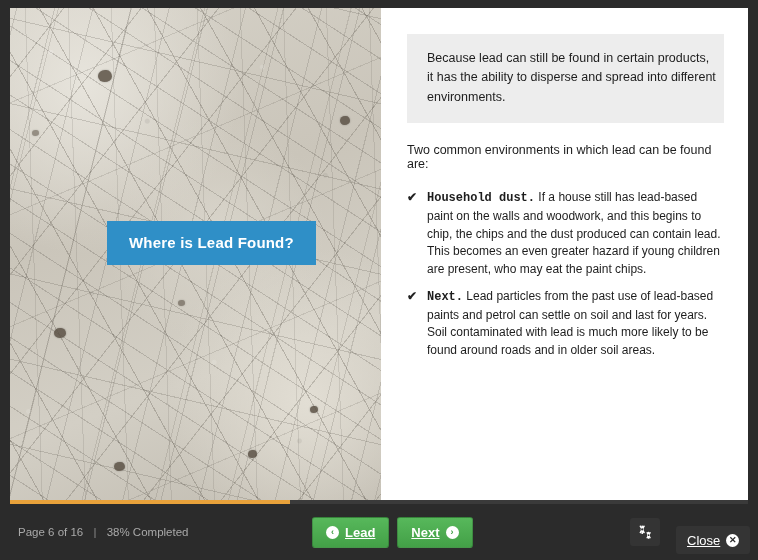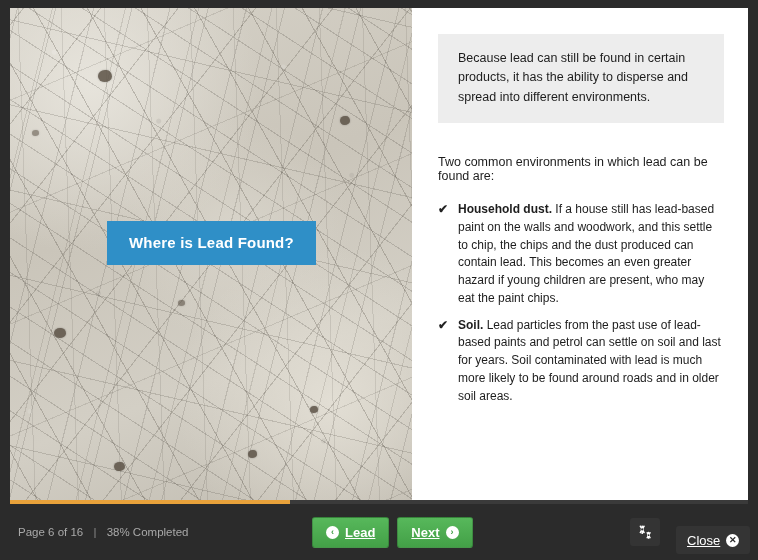--- a/index.html
+++ b/index.html
@@ -25,21 +25,21 @@
     width: 738px;
     height: 492px;
     background: #ffffff;
     display: flex;
     overflow: hidden;
   }
 
   
   .photo {
     position: relative;
-    width: 402px;
+    width: 371px;
     height: 100%;
     overflow: hidden;
     background: #cfcbc2;
   }
   .photo .base {
     position: absolute;
     inset: 0;
     background:
       radial-gradient(ellipse 60% 50% at 20% 15%, #e7e4dc 0%, rgba(231,228,220,0) 70%),
       radial-gradient(ellipse 55% 45% at 80% 80%, #e2ded4 0%, rgba(226,222,212,0) 70%),
@@ -120,21 +120,21 @@
     position: relative;
   }
   .callout {
     background: #ededed;
     color: #1d1d1d;
     font-size: 12.5px;
     line-height: 1.55;
     padding: 15px 8px 16px 20px;
   }
   .lead-line {
-    margin-top: 32px;
+    margin-top: 20px;
     font-size: 12.5px;
     color: #1d1d1d;
   }
   ul.points {
     list-style: none;
     margin: 18px 0 0 0;
     padding: 0;
   }
   ul.points li {
     position: relative;
@@ -145,21 +145,21 @@
     color: #1d1d1d;
   }
   ul.points li .tick {
     position: absolute;
     left: 0;
     top: 0px;
     font-size: 12px;
     color: #222;
     font-weight: bold;
   }
-  ul.points li b { font-weight: bold; }
+  ul.points li b { font-weight: bold; font-family: Liberation Mono, monospace; }
 
   
   .progress-track {
     position: absolute;
     left: 10px;
     top: 500px;
     width: 738px;
     height: 4px;
     background: #3a3a3a;
   }
@@ -295,25 +295,25 @@
     </div>
 
     <div class="content">
       <div class="callout">Because lead can still be found in certain products, it has the ability to disperse and spread into different environments.</div>
 
       <div class="lead-line">Two common environments in which lead can be found are:</div>
 
       <ul class="points">
         <li>
           <span class="tick">✔</span>
-          <b>Household dust.</b><span> If a house still has lead-based paint on the walls and woodwork, and this settle to chip, the chips and the dust produced can contain lead. This becomes an even greater hazard if young children are present, who may eat the paint chips.</span>
+          <b>Household dust.</b><span> If a house still has lead-based paint on the walls and woodwork, and this begins to chip, the chips and the dust produced can contain lead. This becomes an even greater hazard if young children are present, who may eat the paint chips.</span>
         </li>
         <li>
           <span class="tick">✔</span>
-          <b>Soil.</b><span> Lead particles from the past use of lead-based paints and petrol can settle on soil and last for years. Soil contaminated with lead is much more likely to be found around roads and in older soil areas.</span>
+          <b>Next.</b><span> Lead particles from the past use of lead-based paints and petrol can settle on soil and last for years. Soil contaminated with lead is much more likely to be found around roads and in older soil areas.</span>
         </li>
       </ul>
     </div>
   </div>
 
   <div class="progress-track">
     <div class="progress-fill" id="progress-fill" style="width: 38%; background: rgb(232, 161, 58);"></div>
   </div>
 
   <div class="bottombar">

